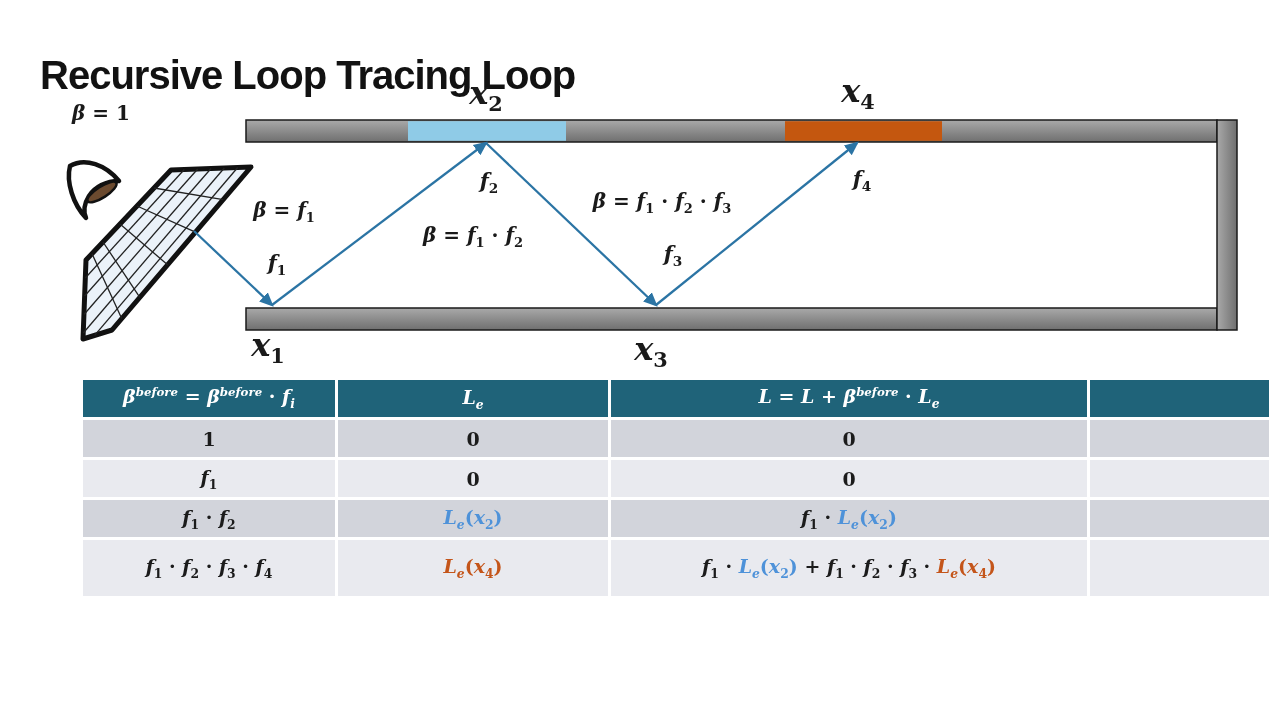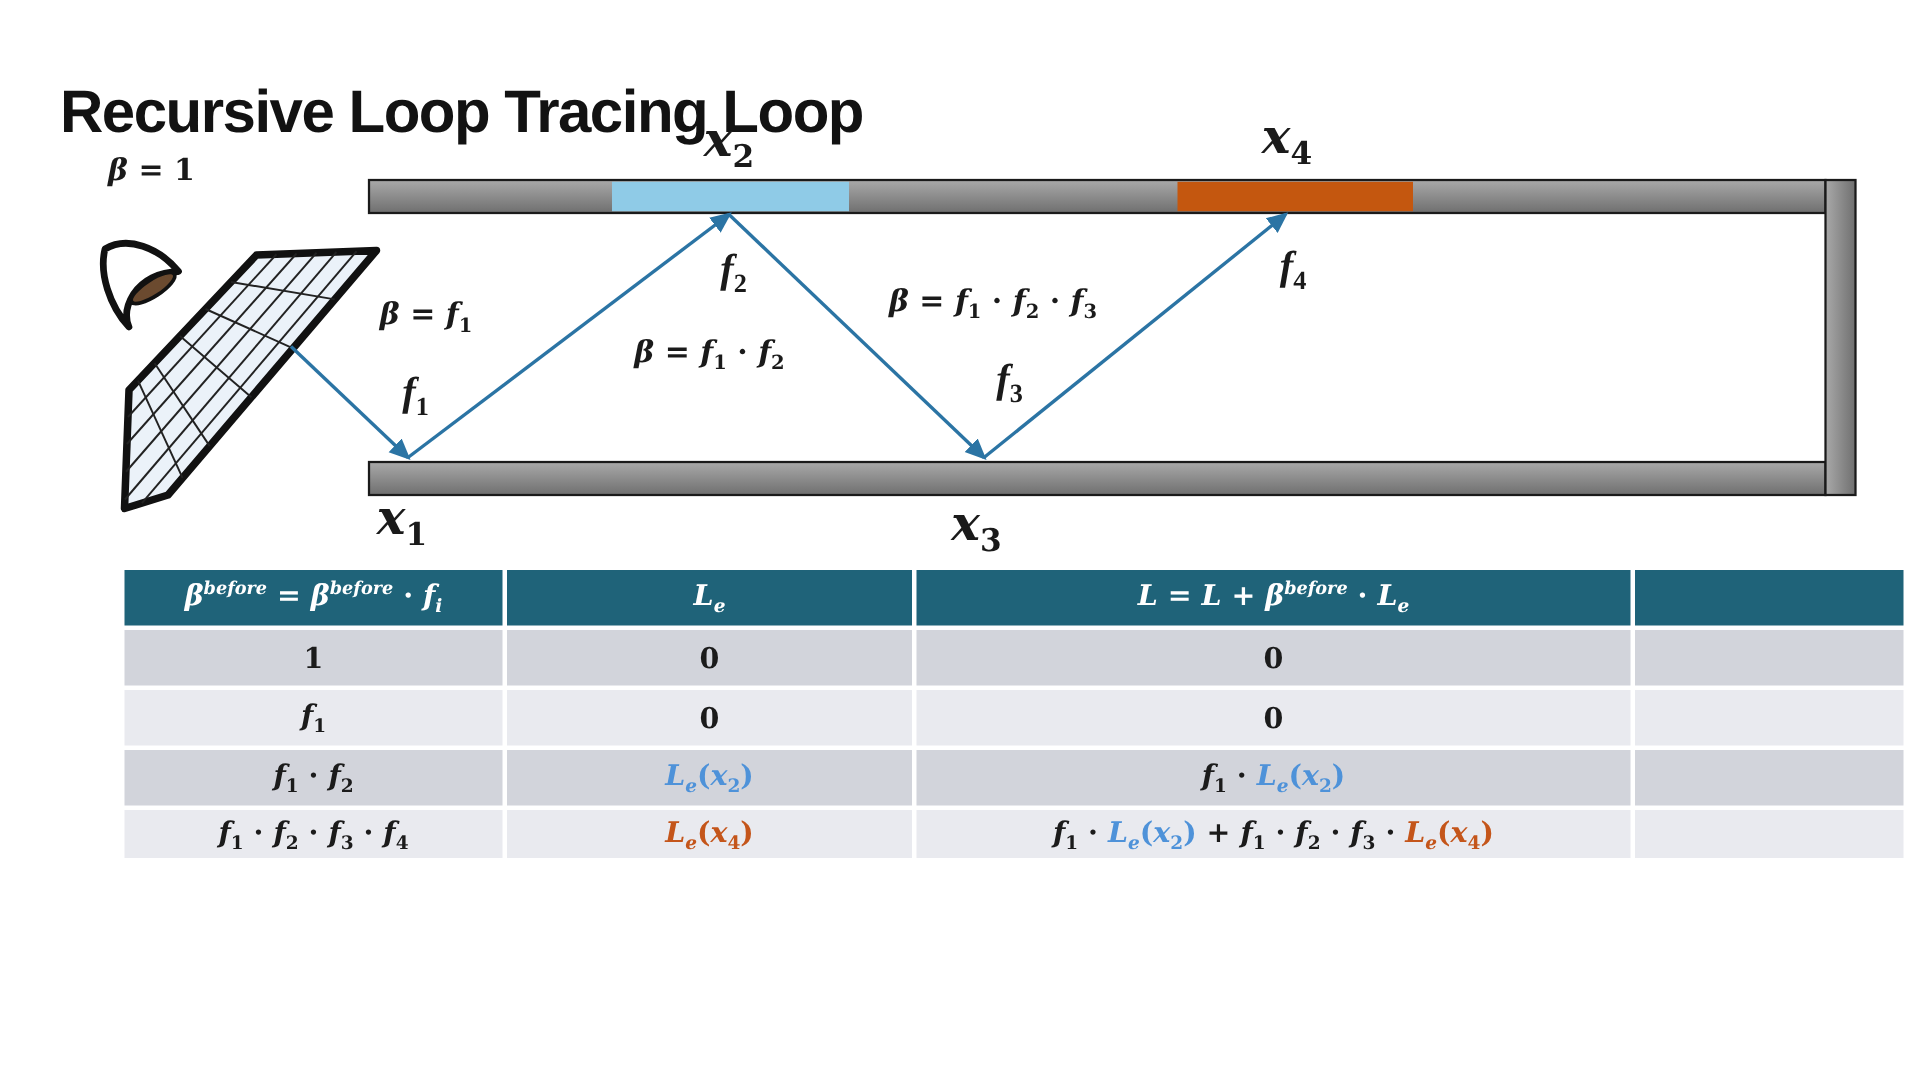--- a/index.html
+++ b/index.html
@@ -13,21 +13,21 @@
 
   
   .dlabel{position:absolute;transform:translate(-50%,-50%);white-space:nowrap;
           font-family:"DejaVu Serif","Liberation Serif",serif;font-weight:700;
           color:#1a1a1a;}
   .dlabel i{font-style:italic;}
   sub{font-size:65%;}
   sup{font-size:62%;}
   .fs20{font-size:20px;}
   .fs24{font-size:32px;}
-  .fs26{font-size:27px;font-family:Liberation Serif, serif;}
+  .fs26{font-size:21px;}
 
   
   #diagram-svg{position:absolute;left:0;top:0;}
   .ray{stroke:var(--ray,#2B74A4);stroke-width:2.25;fill:none;}
   .arrowhead{fill:var(--ray,#2B74A4);}
   .wall{stroke:#1a1a1a;stroke-width:1.5;}
   .patch-blue{fill:var(--patch-blue,#8FCBE7);}
   .patch-orange{fill:var(--patch-orange,#C4570F);}
   .gridline{stroke:#222;stroke-width:1.3;fill:none;}
 
@@ -35,21 +35,21 @@
   #beta-table-wrap{position:absolute;left:80px;top:377px;}
   table{border-collapse:separate;border-spacing:3px;}
   th,td{text-align:center;vertical-align:middle;
         font-family:"DejaVu Serif","Liberation Serif",serif;font-weight:700;
         font-size:19px;color:#1b1b1b;padding:0 4px;}
   th i, td i{font-style:italic;}
   th{background:var(--teal-header,#1F6379);color:#ffffff;height:37px;}
   td{height:37px;}
   tbody tr:nth-child(odd) td{background:var(--row-odd,#D2D4DB);}
   tbody tr:nth-child(even) td{background:var(--row-even,#E9EAEF);}
-  tbody tr:last-child td{height:32px;}
+  tbody tr:last-child td{height:56px;}
   .c1{width:244px;} .c2{width:262px;} .c3{width:468px;} .c4{width:171px;}
   td .tblue, th .tblue{color:var(--txt-blue,#4E92D9);}
   td .torange, th .torange{color:var(--txt-orange,#C4551A);}
 </style>
 </head>
 <body>
 
 <div class="slide">
 
   <h1 id="title">Recursive Loop Tracing Loop</h1>

